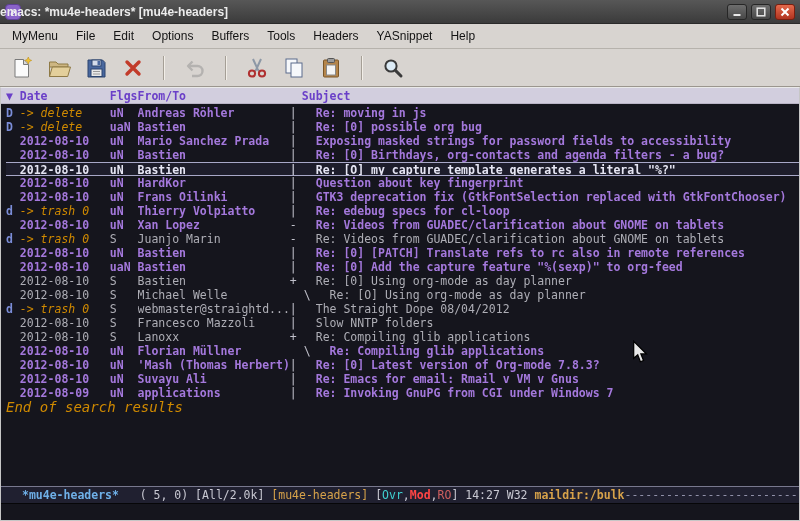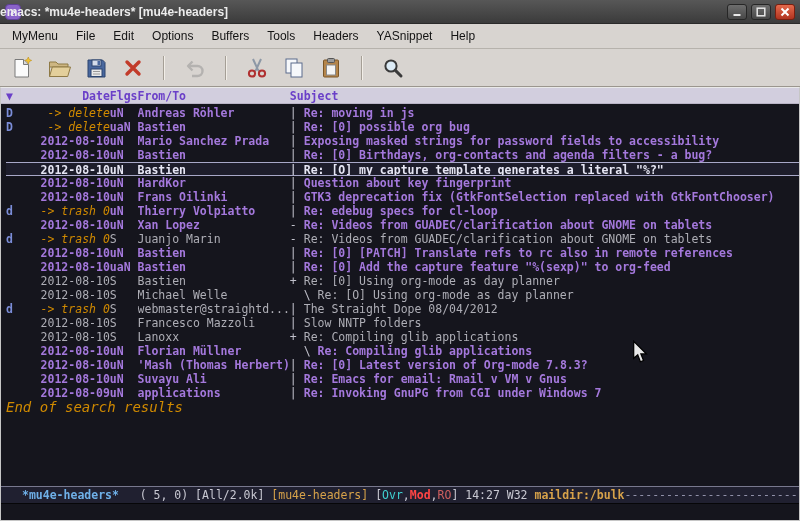--- a/index.html
+++ b/index.html
@@ -59,25 +59,25 @@
     display:flex; padding-left:5px; white-space:pre; overflow:hidden;
     border-bottom:1px solid #b9b4c6;
   }
   .buffer {
     flex:1 1 auto; overflow:hidden; padding-left:5px; padding-top:2px;
     font-size:11.5px; line-height:14px;
   }
   .row { height:14px; display:flex; white-space:pre; overflow:hidden; }
   .row span, .header-line span { white-space:pre; display:inline-block; }
   .c-marker { width:2ch; }
-  .c-date   { width:13ch;text-align:right; }
+  .c-date   { width:13ch; }
   .c-flags  { width:4ch; }
   .c-from   { width:22ch; overflow:hidden; }
   .c-sep    { min-width:2ch; }
-  .c-subject{ flex:1; overflow:hidden; }
+  .c-subject{ flex:1; overflow:hidden;margin-left:12px; }
   .row.unread { color:#a478dc; font-weight:bold; }
   .row.seen   { color:#aeaeb6; font-weight:normal; }
   .row.current {
     color:#e6e6f4; font-weight:bold; background:#1d1d2b;
     border-top:1px solid #a8a8c8; border-bottom:1px solid #a8a8c8;
   }
   .row.current .c-subject { text-decoration:underline; }
   .row .c-marker { color:#7b8dd8; font-weight:bold; }
   .row .c-sep { color:#c2c2cc; font-weight:normal; }
   .row.current .c-sep { color:#e6e6f4; }

